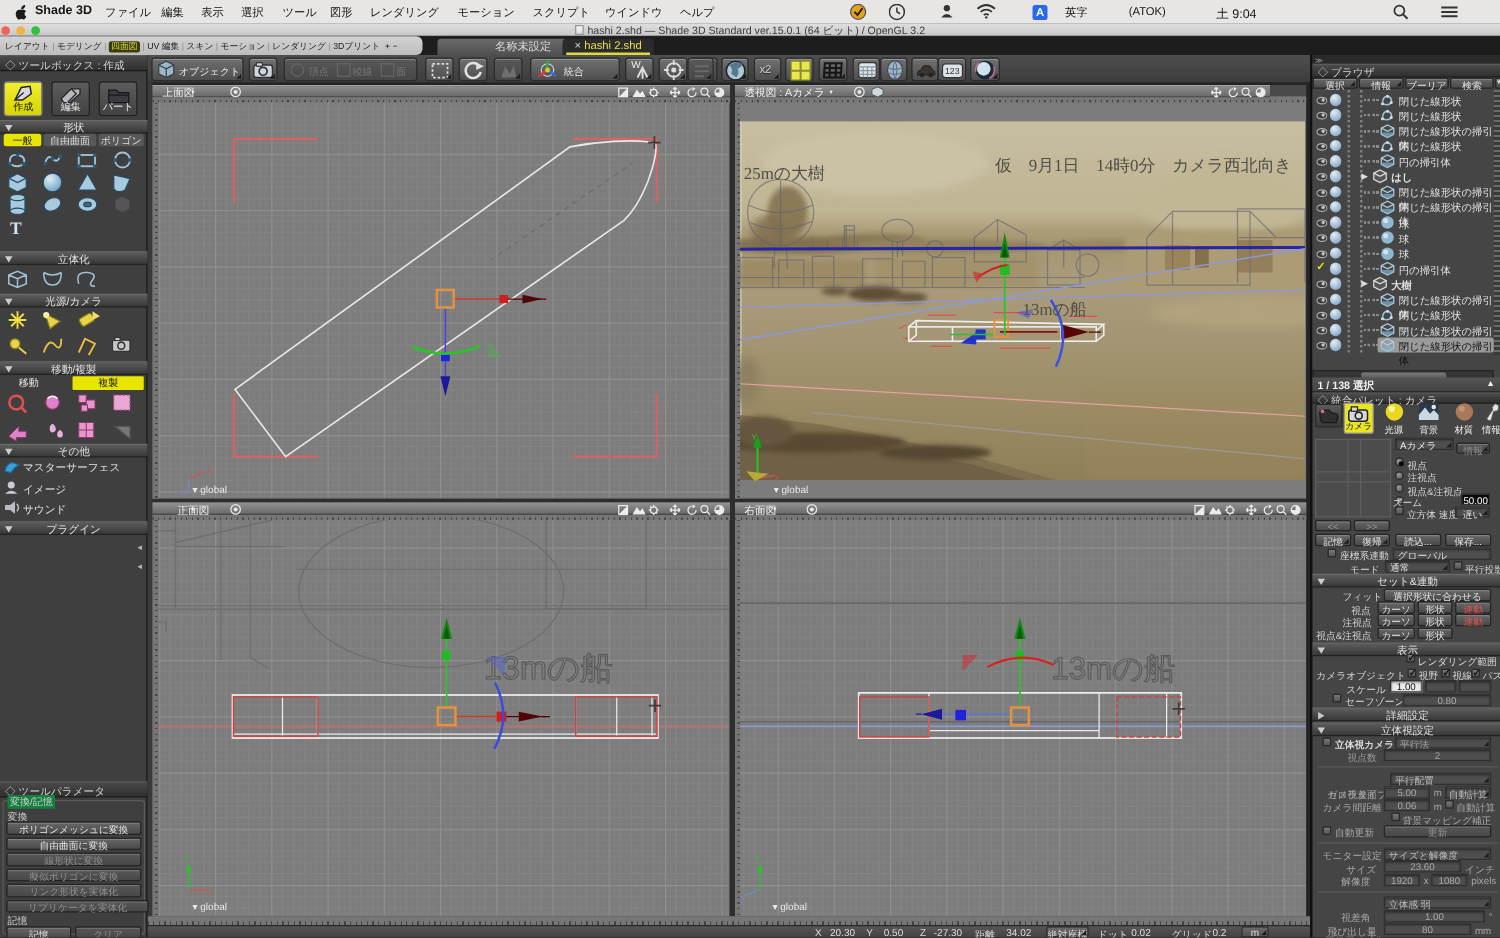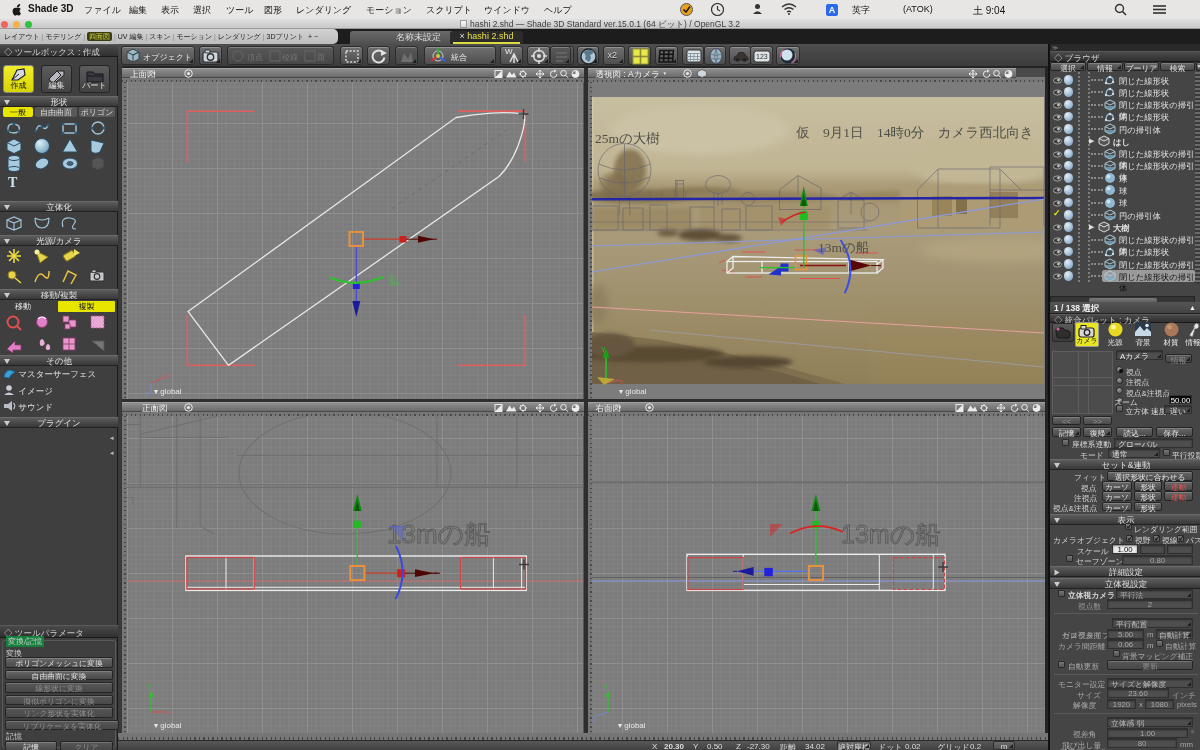--- a/index.html
+++ b/index.html
@@ -699,21 +699,21 @@
  <div class="ruler-v abs" style="left:587.5px;top:416px;width:4.5px;height:317px;"></div>
  <div class="ruler-h abs" style="left:118px;top:733px;width:930px;height:7px;"></div>
 
  <div class="glob abs" style="left:154px;top:387px;">▾ global</div>
  <div class="glob abs" style="left:619px;top:387px;">▾ global</div>
  <div class="glob abs" style="left:154px;top:721px;">▾ global</div>
  <div class="glob abs" style="left:618px;top:721px;">▾ global</div>
 
  <div class="abs" style="left:118px;top:740px;width:930px;height:10px;background:linear-gradient(#575757,#414141);border-top:1px solid #2a2a2a;color:#dedede;font-size:8px;">
    <span class="abs" style="left:534px;top:1px;">X</span>
-      <span class="abs" style="left:546px;top:1px;font-weight:bold;">20.30</span>
+      <span class="abs" style="left:546px;top:1px;">20.30</span>
    <span class="abs" style="left:575px;top:1px;">Y</span>
       <span class="abs" style="left:589px;top:1px;">0.50</span>
    <span class="abs" style="left:618px;top:1px;">Z</span>
       <span class="abs" style="left:629px;top:1px;">-27.30</span>
    <span class="abs" style="left:662px;top:1px;">距離</span>
       <span class="abs" style="left:687px;top:1px;">34.02</span>
    <span class="abs" style="left:719px;top:0px;width:34px;height:9px;background:linear-gradient(#6a6a6a,#515151);border:1px solid #2e2e2e;border-radius:2px;text-align:center;">絶対座標<i class="crn"></i></span>
    <span class="abs" style="left:760px;top:1px;">ドット</span>
       <span class="abs" style="left:787px;top:1px;">0.02</span>
    <span class="abs" style="left:819px;top:1px;">グリッド</span>

